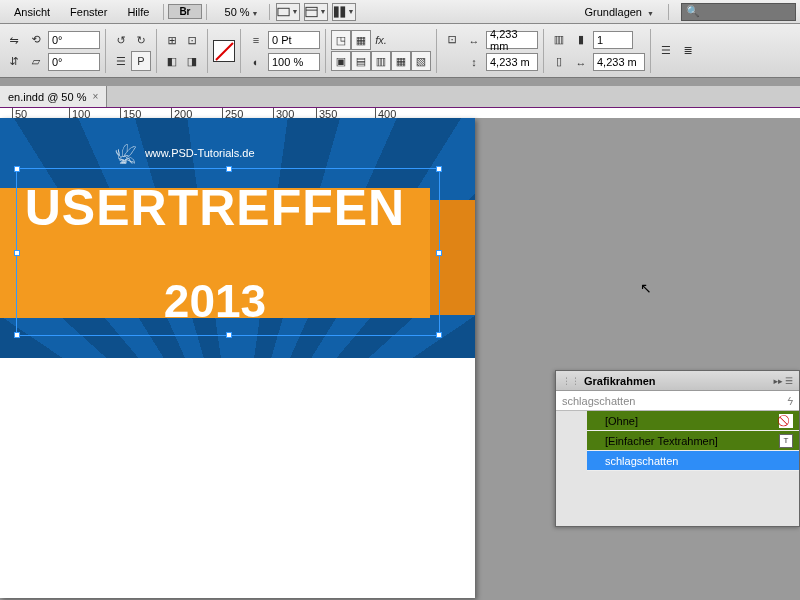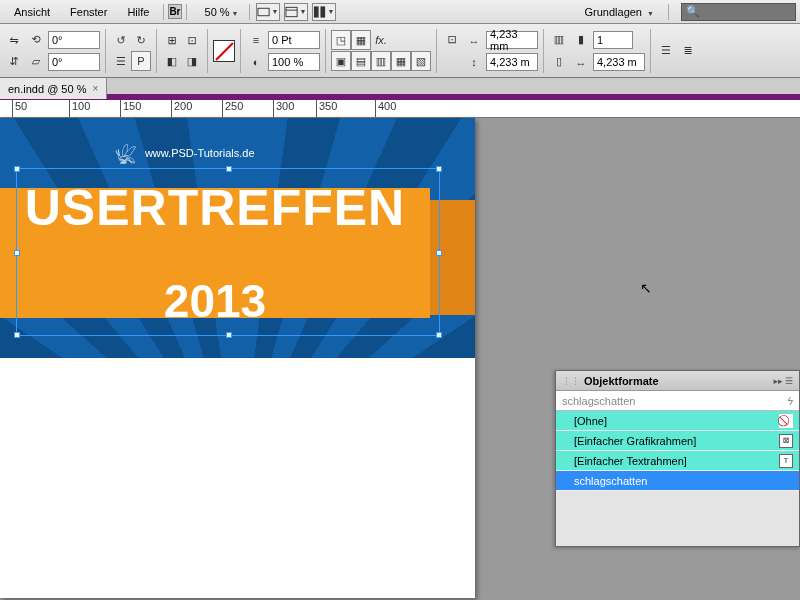--- a/index.html
+++ b/index.html
@@ -1,38 +1,38 @@
 <!DOCTYPE html>
 <html><head>
 <meta charset="utf-8">
 <style>
 * { margin:0; padding:0; box-sizing:border-box; font-family:"Segoe UI",Tahoma,sans-serif; font-size:11px; }
 body { width:800px; height:600px; background:#9a9a9a; overflow:hidden; position:relative; }
 
 .menubar { height:24px; background:linear-gradient(#f0f0f0,#dedede); border-bottom:1px solid #888; display:flex; align-items:center; padding:0 4px; }
 .menubar .menu-item { padding:3px 10px; cursor:default; }
 .menubar .sep { width:1px; height:16px; background:#aaa; margin:0 4px; }
-.menubar .br { background:#ccc; border:1px solid #888; padding:1px 0; font-weight:bold; font-size:10px; }
+.menubar .br { background:#ccc; border:1px solid #888; padding:1px 10px; font-weight:bold; font-size:10px; }
 .menubar .zoom { margin-left:8px; padding:2px 6px; }
 .menubar .tri { font-size:7px; color:#444; margin-left:2px; }
 .menubar .icon-btn { width:24px; height:18px; border:1px solid #888; background:#eee; margin:0 2px; display:flex; align-items:center; justify-content:center; }
 .menubar .right { margin-left:auto; display:flex; align-items:center; }
 .menubar .search { width:115px; height:18px; background:#777; border:1px solid #555; margin-left:8px; display:flex; align-items:center; padding:0 4px; color:#ddd; }
 
 .toolbar { height:54px; background:linear-gradient(#eeeeee,#d6d6d6); border-bottom:1px solid #777; display:flex; align-items:center; padding:2px 4px; gap:2px; }
 .tool-ic { width:20px; height:20px; border:1px solid transparent; display:flex; align-items:center; justify-content:center; color:#333; }
 .tool-ic.boxed { border:1px solid #888; background:#f4f4f4; }
 .toolbar .vsep { width:1px; height:44px; background:#aaa; margin:0 3px; }
 .angle-grp { display:flex; flex-direction:column; gap:2px; }
 .angle-row { display:flex; align-items:center; gap:2px; }
 .num-fld { width:52px; height:18px; background:#fff; border:1px solid #888; display:flex; align-items:center; padding:0 3px; }
 .stroke-box { width:22px; height:22px; border:1px solid #333; background:#fff; position:relative; }
 .stroke-box::after { content:""; position:absolute; left:2px; top:18px; width:24px; height:2px; background:#d00; transform:rotate(-45deg); transform-origin:left; }
 
-.tabbar { height:22px; background:#ccc; border-bottom:6px solid #701a75; display:flex; }
+.tabbar { height:22px; background:#ccc; border-bottom:1px solid #701a75; display:flex;margin-top:8px; }
 .doc-tab { height:21px; background:#e8e8e8; border-right:1px solid #888; padding:3px 8px; display:flex; align-items:center; gap:6px; }
 .doc-tab .x { color:#666; font-size:10px; }
 
 .ruler-h { height:18px; background:#fff; border-bottom:1px solid #777; position:relative; overflow:hidden; font-size:8px; color:#333; }
 .ruler-h .tick { position:absolute; top:0; border-left:1px solid #555; height:18px; padding-left:2px; }
 
 .canvas { position:absolute; left:0; top:118px; width:515px; height:482px; background:#9a9a9a; }
 .page { position:absolute; left:0; top:0; width:475px; height:480px; background:#fff; box-shadow:2px 2px 5px rgba(0,0,0,.4); }
 .bluebg { position:absolute; left:0; top:0; width:475px; height:240px; background:#0d4f8b; overflow:hidden; }
 .bluebg::before { content:""; position:absolute; inset:-50px; background:repeating-conic-gradient(from 0deg at 50% 120%, #1160a8 0deg 8deg, #0d4f8b 8deg 16deg); }
@@ -48,21 +48,21 @@
 .pasteboard { position:absolute; left:515px; top:118px; width:285px; height:482px; background:#9a9a9a; }
 .cursor { position:absolute; left:640px; top:280px; font-size:14px; color:#000; pointer-events:none; }
 
 .panel { position:absolute; right:0; top:370px; width:245px; background:#e4e4e4; border:1px solid #666; box-shadow:-1px 1px 4px rgba(0,0,0,.3); }
 .panel-hdr { height:20px; background:linear-gradient(#ddd,#c5c5c5); border-bottom:1px solid #999; display:flex; align-items:center; padding:0 6px; }
 .panel-hdr .grip { color:#888; margin-right:4px; font-size:9px; }
 .panel-hdr .ttl { font-weight:bold; }
 .panel-hdr .arr { margin-left:auto; font-size:9px; color:#555; }
 .panel-filter { height:20px; background:#fff; border-bottom:1px solid #bbb; display:flex; align-items:center; padding:0 6px; color:#888; }
 .panel-filter .bolt { margin-left:auto; font-style:italic; }
-.panel-list { background:#5eead4; }
+.panel-list { background:#4d7c0f;margin-left:31px; }
 .panel-row { height:20px; display:flex; align-items:center; padding:0 6px 0 18px; border-bottom:1px solid #eee; }
 .panel-row.sel { background:#2e8df7; color:#fff; }
 .panel-row .ric { margin-left:auto; width:14px; height:14px; border:1px solid #666; background:#fff; font-size:8px; display:flex; align-items:center; justify-content:center; color:#333; }
 .panel-row .ric.none { border:none; color:#c00; font-size:11px; }
 .panel-pad { height:55px; background:#e4e4e4; }
 
 svg.mini { width:14px; height:14px; }
 </style>
 </head>
 <body>
@@ -243,37 +243,33 @@
     </div>
   </div>
 </div>
 
 <div class="pasteboard"></div>
 <div class="cursor">↖</div>
 
 <div class="panel">
   <div class="panel-hdr">
     <span class="grip">⋮⋮</span>
-    <span class="ttl">Objektformate</span>
+    <span class="ttl">Grafikrahmen</span>
     <span class="arr">▸▸ ☰</span>
   </div>
   <div class="panel-filter">
     <span>schlagschatten</span>
     <span class="bolt">ϟ</span>
   </div>
   <div class="panel-list" id="panel-list">
       <div class="panel-row">
         <span>[Ohne]</span>
         <span class="ric none">⃠</span>
       </div>
       <div class="panel-row">
-        <span>[Einfacher Grafikrahmen]</span>
-        <span class="ric">⊠</span>
-      </div>
-      <div class="panel-row">
         <span>[Einfacher Textrahmen]</span>
         <span class="ric">T</span>
       </div>
       <div class="panel-row sel">
         <span>schlagschatten</span>
       </div>
     </div>
   <div class="panel-pad"></div>
 </div>
 

